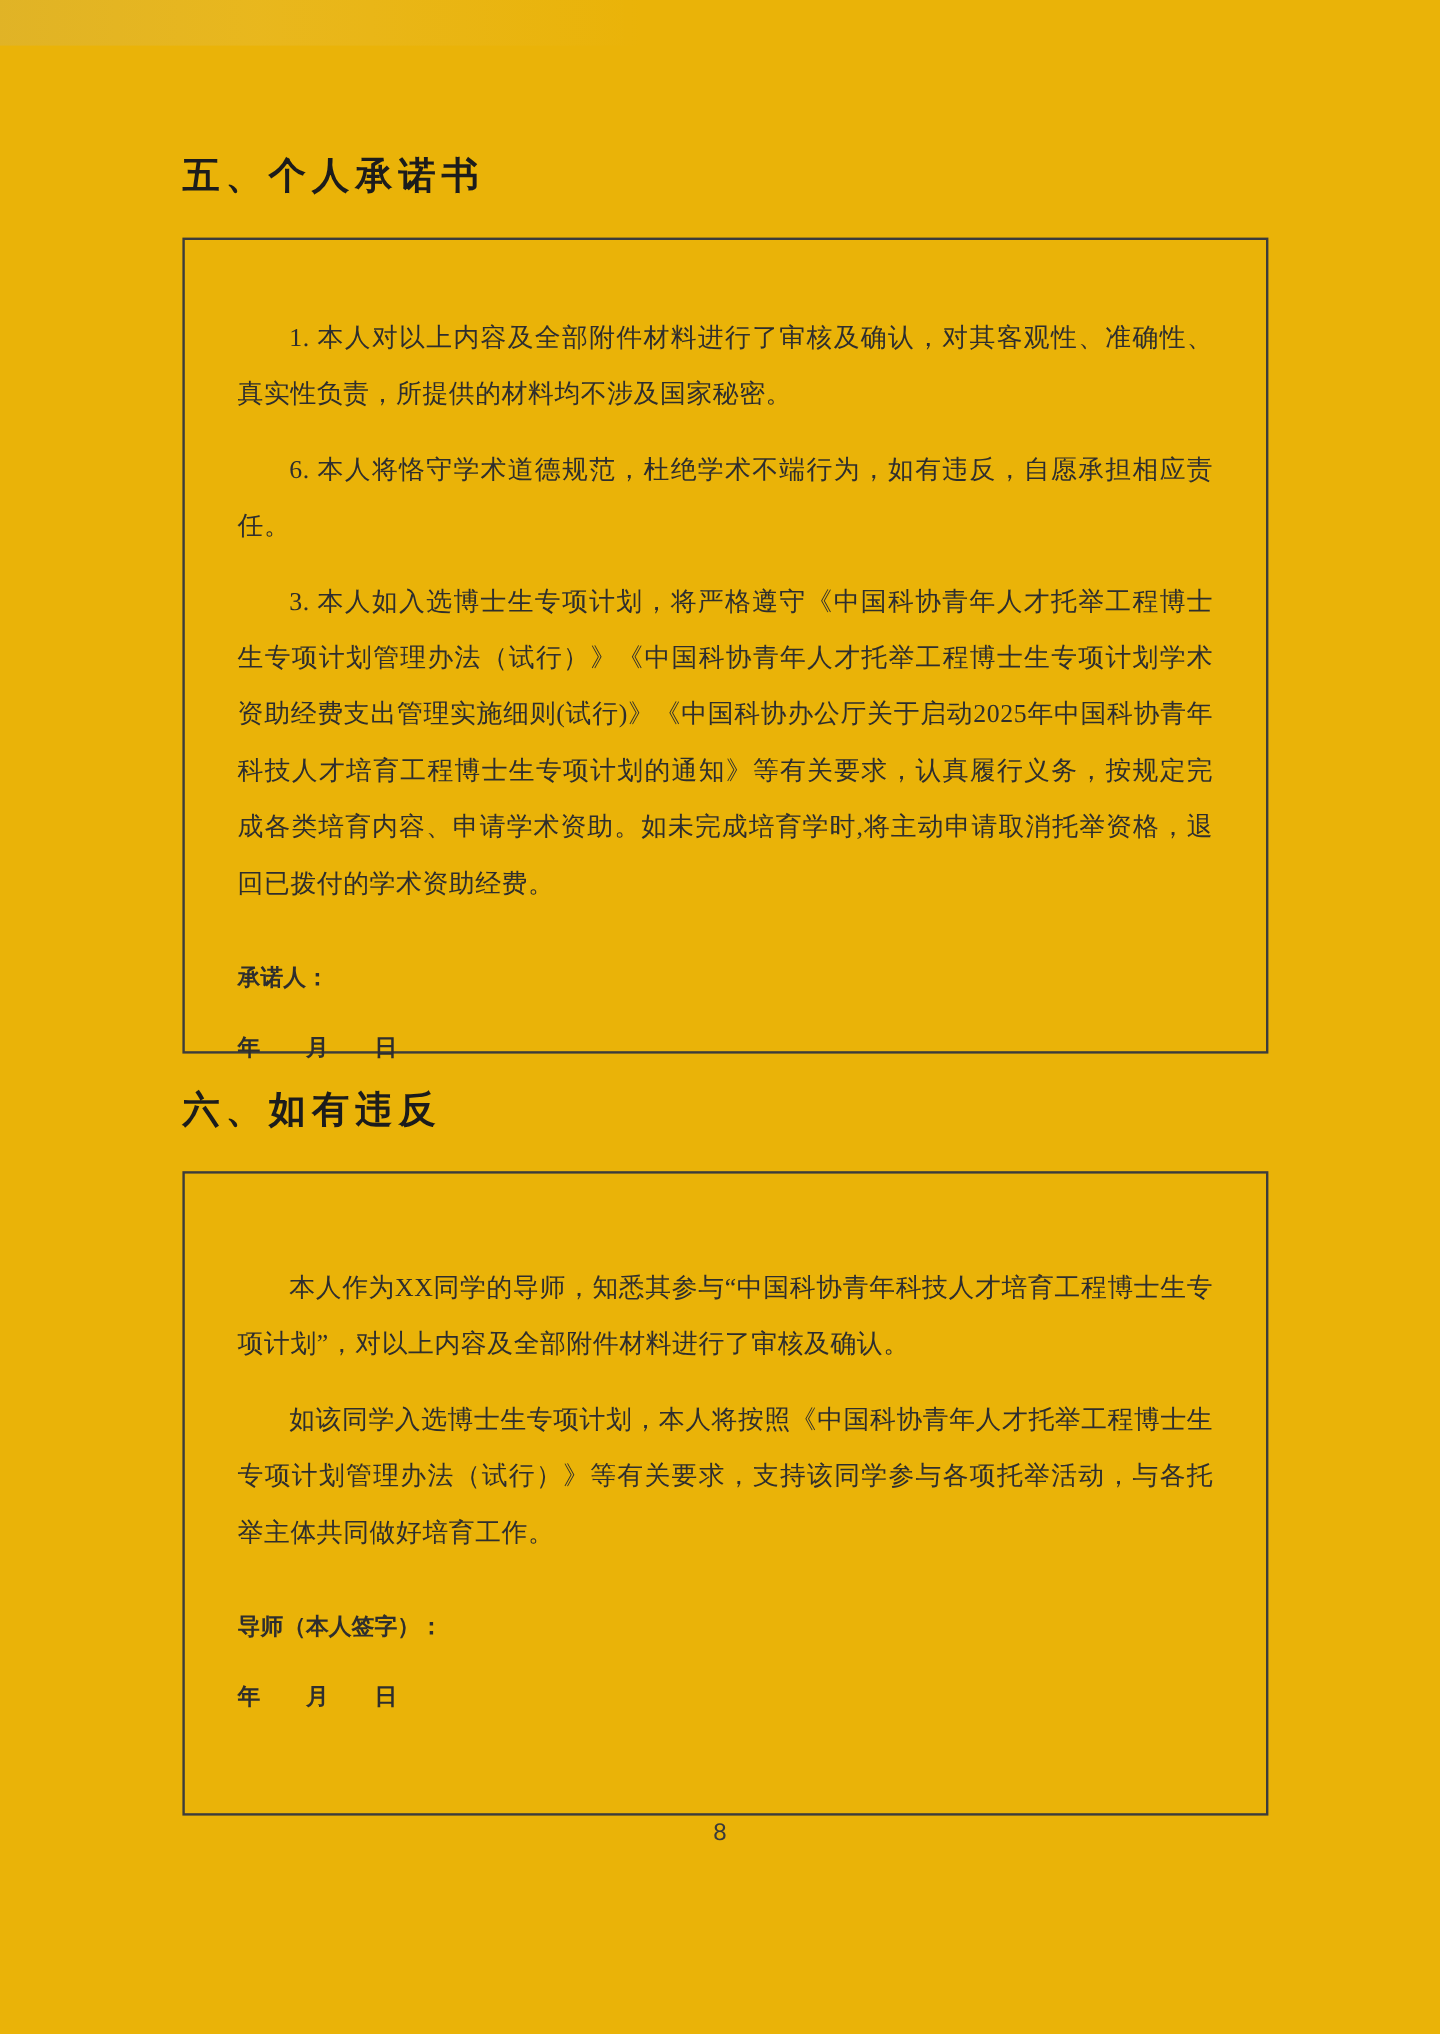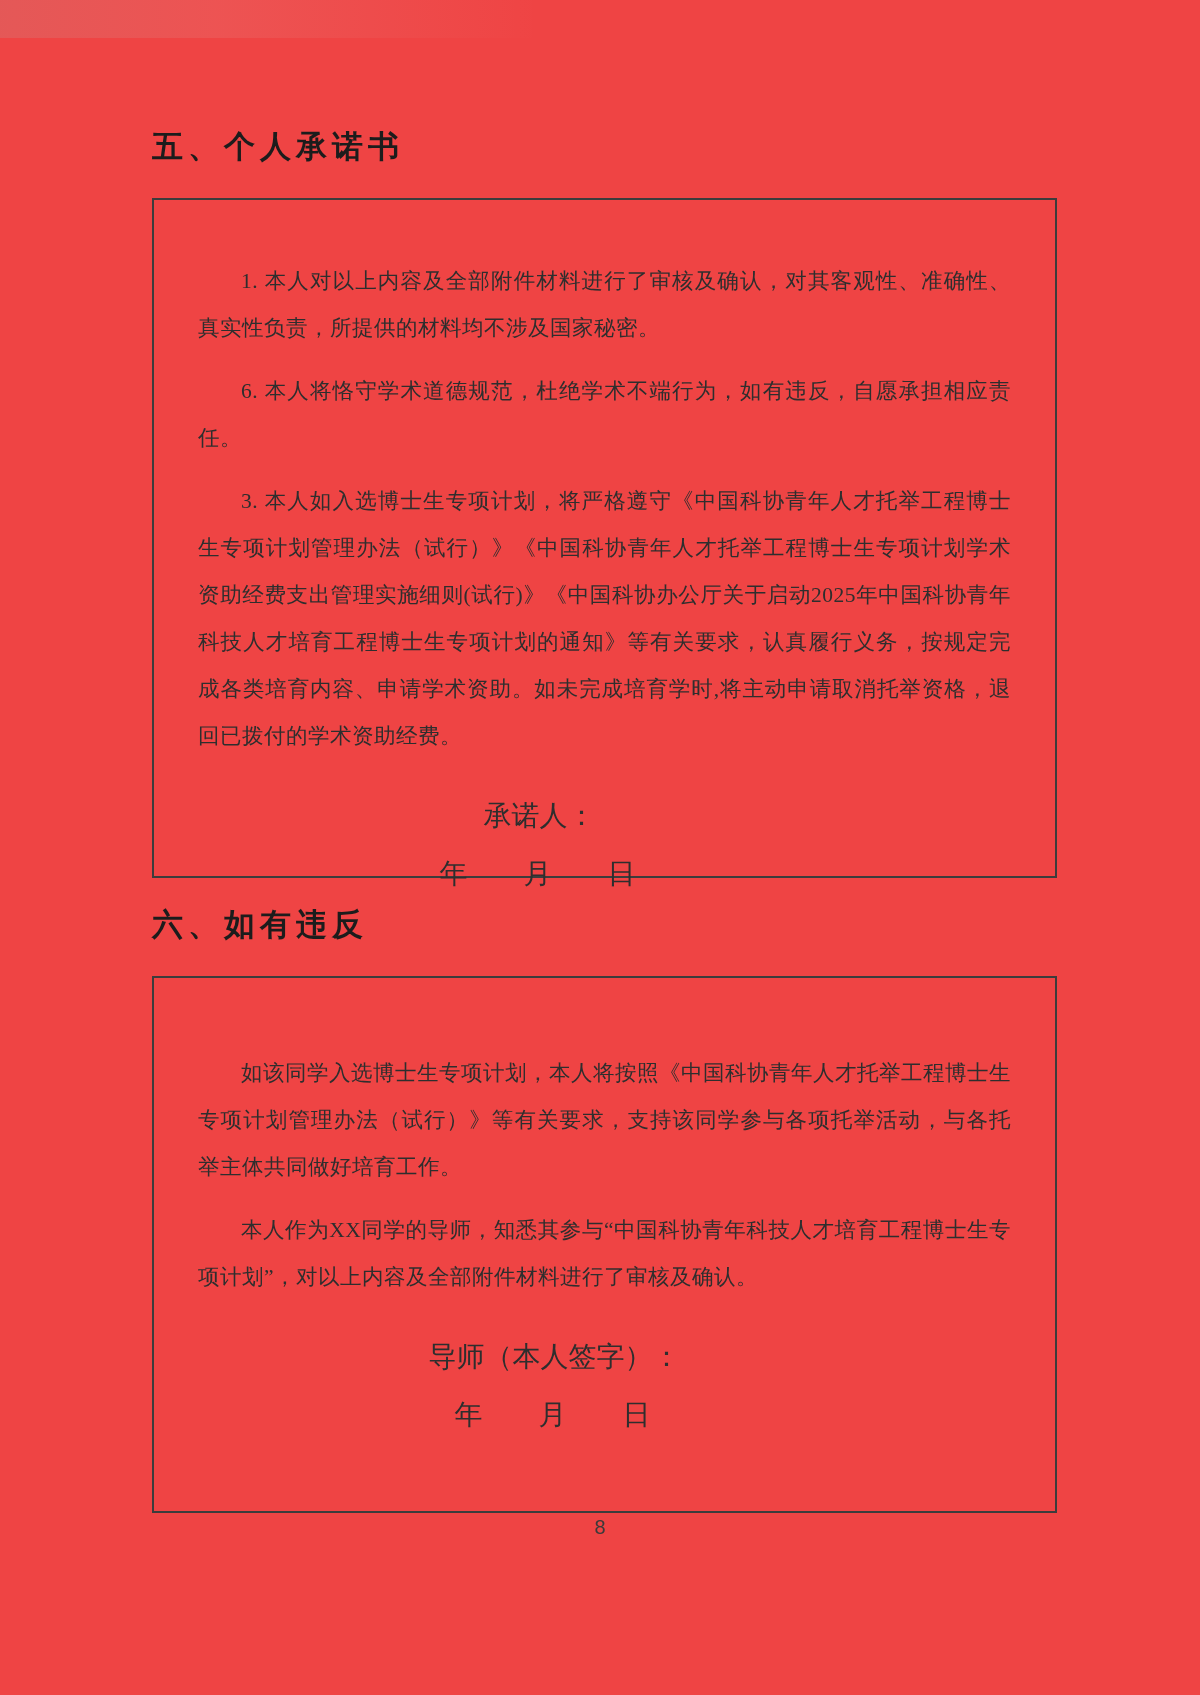--- a/index.html
+++ b/index.html
@@ -5,21 +5,21 @@
   html, body {
     margin: 0;
     padding: 0;
     background: #e8e8e6;
   }
   .page {
     position: relative;
     width: 1200px;
     height: 1695px;
     margin: 0 auto;
-    background: #ef4444;
+    background: #eab308;
     font-family: "Liberation Serif", "DejaVu Serif", serif;
     color: #2b2b2b;
     overflow: hidden;
   }
   
   .scan-artifact {
     position: absolute;
     top: 0; left: 0;
     width: 100%; height: 38px;
     background: linear-gradient(90deg,
@@ -58,23 +58,24 @@
   .box p {
     margin: 0 0 16px 0;
     font-size: 21.5px;
     line-height: 47px;
     text-align: justify;
     text-indent: 2em;
     letter-spacing: 0.5px;
     color: #2e2e2e;
   }
   .sig-block {
-    text-align: center;
-    font-size: 28px;
+    text-align: left;
+    font-size: 19px;
     color: #2e2e2e;
+    font-weight: bold;
   }
   .sig-block-5 { margin-top: 36px; padding-right: 130px; }
   .sig-block-6 { margin-top: 36px; padding-right: 100px; }
   .sig-label { line-height: 40px; }
   .sig-date  { line-height: 40px; margin-top: 18px; padding-right: 4px; }
   .page-number {
     position: absolute;
     left: 0;
     top: 1516px;
     width: 100%;
@@ -101,22 +102,22 @@
 
       <div class="sig-block sig-block-5">
         <div class="sig-label">承诺人：</div>
         <div class="sig-date">年　　月　　日</div>
       </div>
     </div>
 
     <h1 class="section-title title-6">六、如有违反</h1>
 
     <div class="box box-6">
+      <p>本人作为XX同学的导师，知悉其参与“中国科协青年科技人才培育工程博士生专项计划”，对以上内容及全部附件材料进行了审核及确认。</p>
       <p>如该同学入选博士生专项计划，本人将按照《中国科协青年人才托举工程博士生专项计划管理办法（试行）》等有关要求，支持该同学参与各项托举活动，与各托举主体共同做好培育工作。</p>
-      <p>本人作为XX同学的导师，知悉其参与“中国科协青年科技人才培育工程博士生专项计划”，对以上内容及全部附件材料进行了审核及确认。</p>
 
       <div class="sig-block sig-block-6">
         <div class="sig-label">导师（本人签字）：</div>
         <div class="sig-date">年　　月　　日</div>
       </div>
     </div>
 
   </div>
 
   <div class="page-number">8</div>

